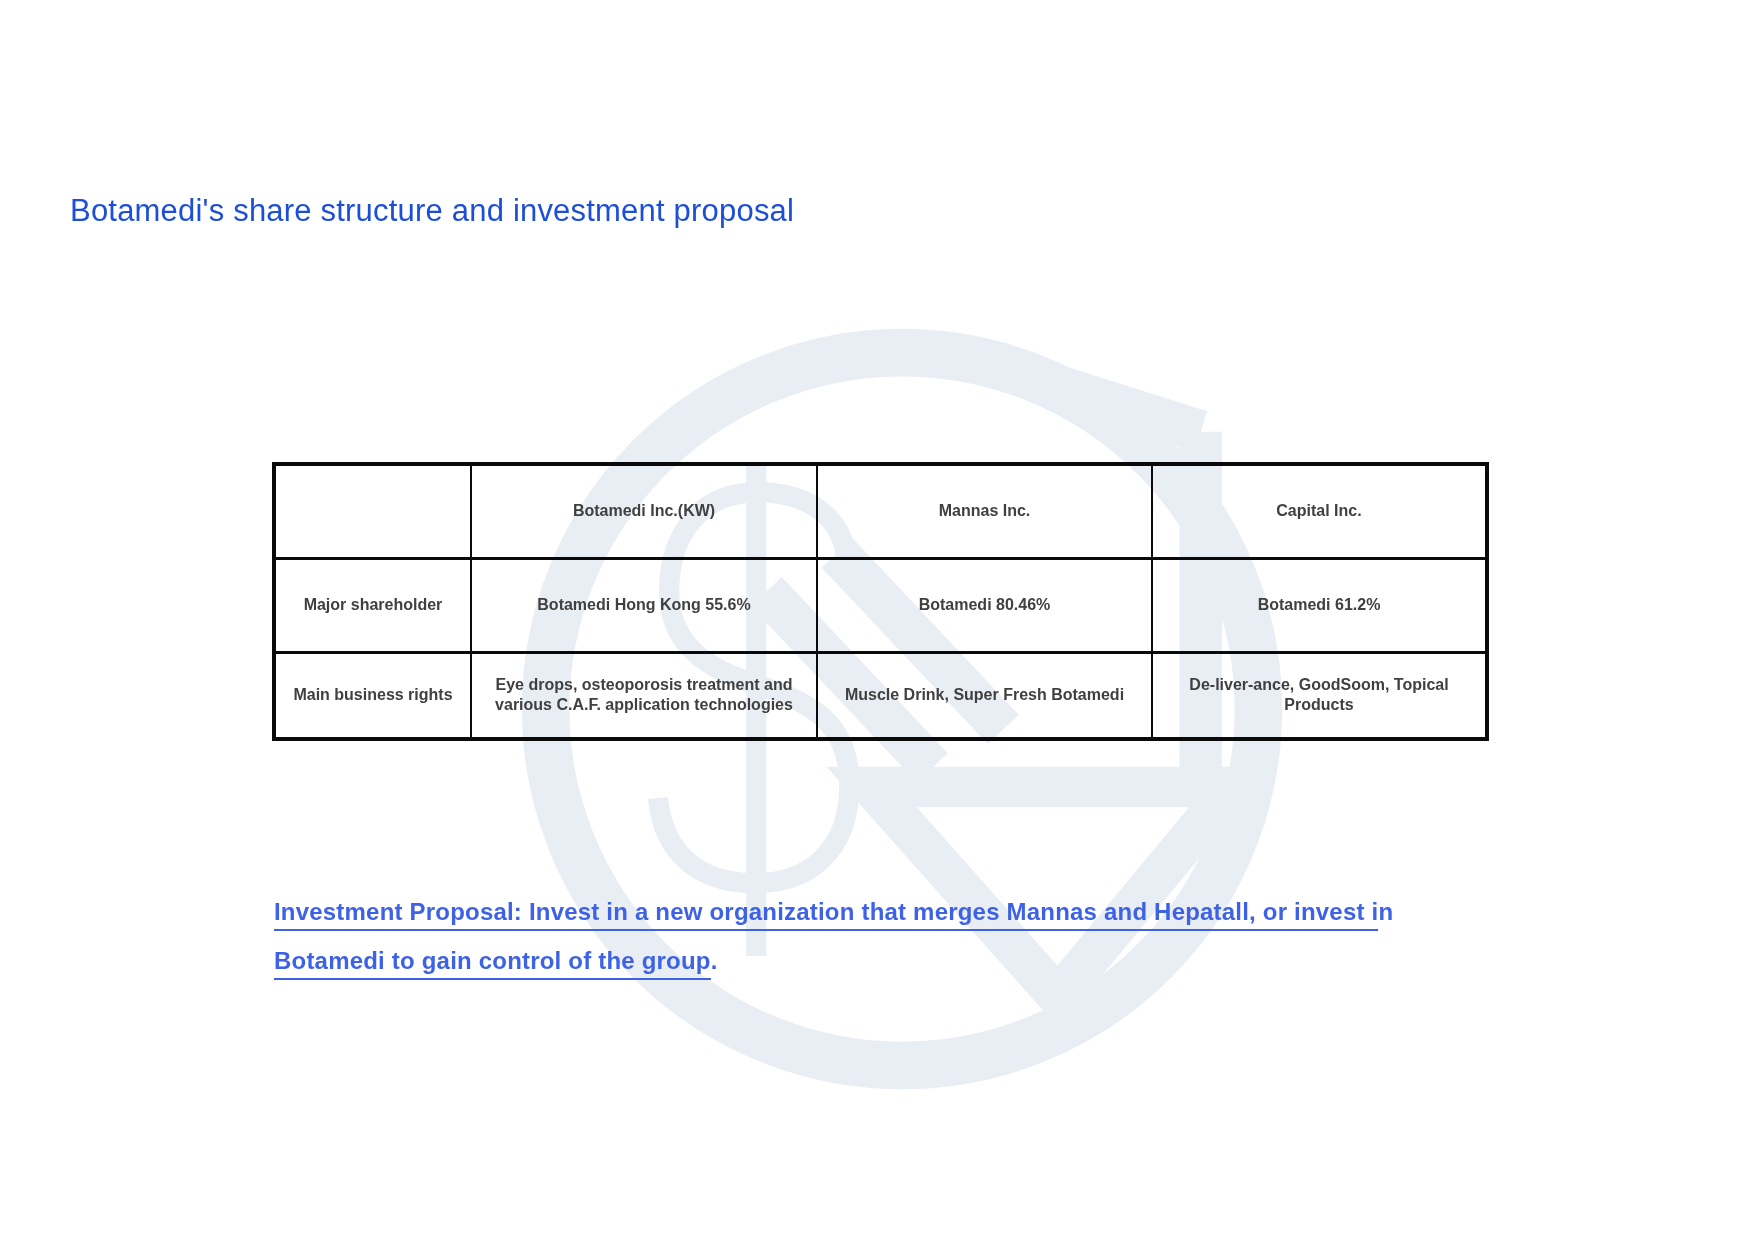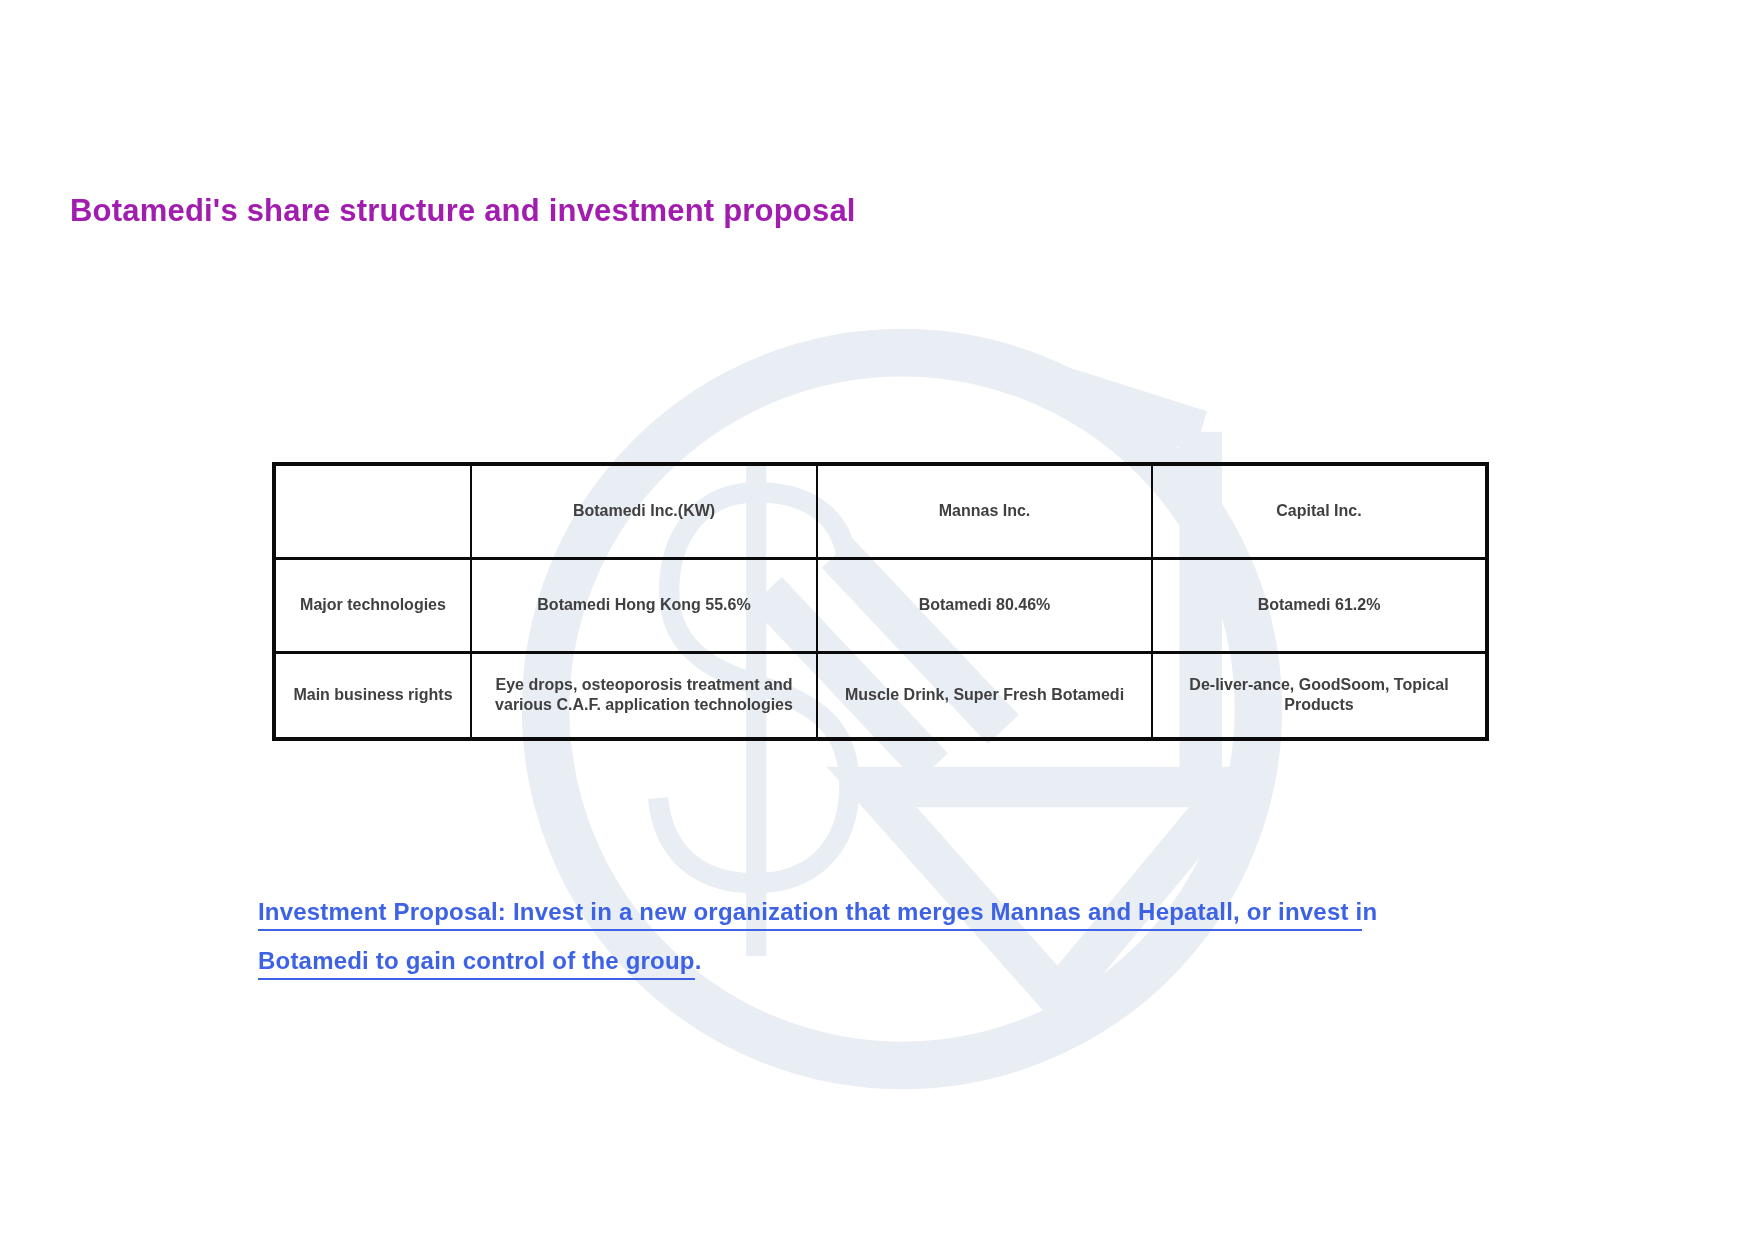--- a/index.html
+++ b/index.html
@@ -14,22 +14,22 @@
     position:absolute;
     left:495px;top:300px;
     width:810px;height:810px;
     pointer-events:none;
   }
   .page-title{
     position:absolute;
     left:70px;top:193px;
     margin:0;
     font-size:31px;
-    font-weight:bold;
-    color:#a21caf;
+    font-weight:normal;
+    color:#1d4ed8;
     letter-spacing:0.2px;
     white-space:nowrap;
   }
   table.share-table{
     position:absolute;
     left:272px;top:462px;
     width:1213px;
     border-collapse:collapse;
     table-layout:fixed;
     border:4px solid #0a0a0a;
@@ -57,20 +57,21 @@
     font-size:24px;
     font-weight:bold;
     color:#3d62e6;
     letter-spacing:0.2px;
     cursor:pointer;
   }
   .proposal .line{margin:0 0 21px 0;white-space:nowrap;}
   .proposal .u{
     border-bottom:2.5px solid #3d62e6;
     padding-bottom:4px;
+    margin-left:16px;
   }
 </style>
 </head>
 <body>
 
 <div class="canvas">
 
   <svg class="watermark" viewBox="0 0 800 800" fill="none" stroke="#e9edf4">
     <circle cx="402" cy="404" r="352" stroke-width="47"></circle>
     <path d="M 258 162 V 648" stroke-width="20"></path>
@@ -92,21 +93,21 @@
       <col style="width:335px">
     </colgroup>
     <tbody>
         <tr class="r-header">
       <th></th>
       <th>Botamedi Inc.(KW)</th>
       <th>Mannas Inc.</th>
       <th>Capital Inc.</th>
     </tr>
     <tr class="r-shareholder">
-      <td>Major technologies</td>
+      <td>Major shareholder</td>
       <td>Botamedi Hong Kong 55.6%</td>
       <td>Botamedi 80.46%</td>
       <td>Botamedi 61.2%</td>
     </tr>
     <tr class="r-business">
       <td>Main business rights</td>
       <td>Eye drops, osteoporosis treatment and various C.A.F. application technologies</td>
       <td>Muscle Drink, Super Fresh Botamedi</td>
       <td>De-liver-ance, GoodSoom, Topical Products</td>
     </tr>

